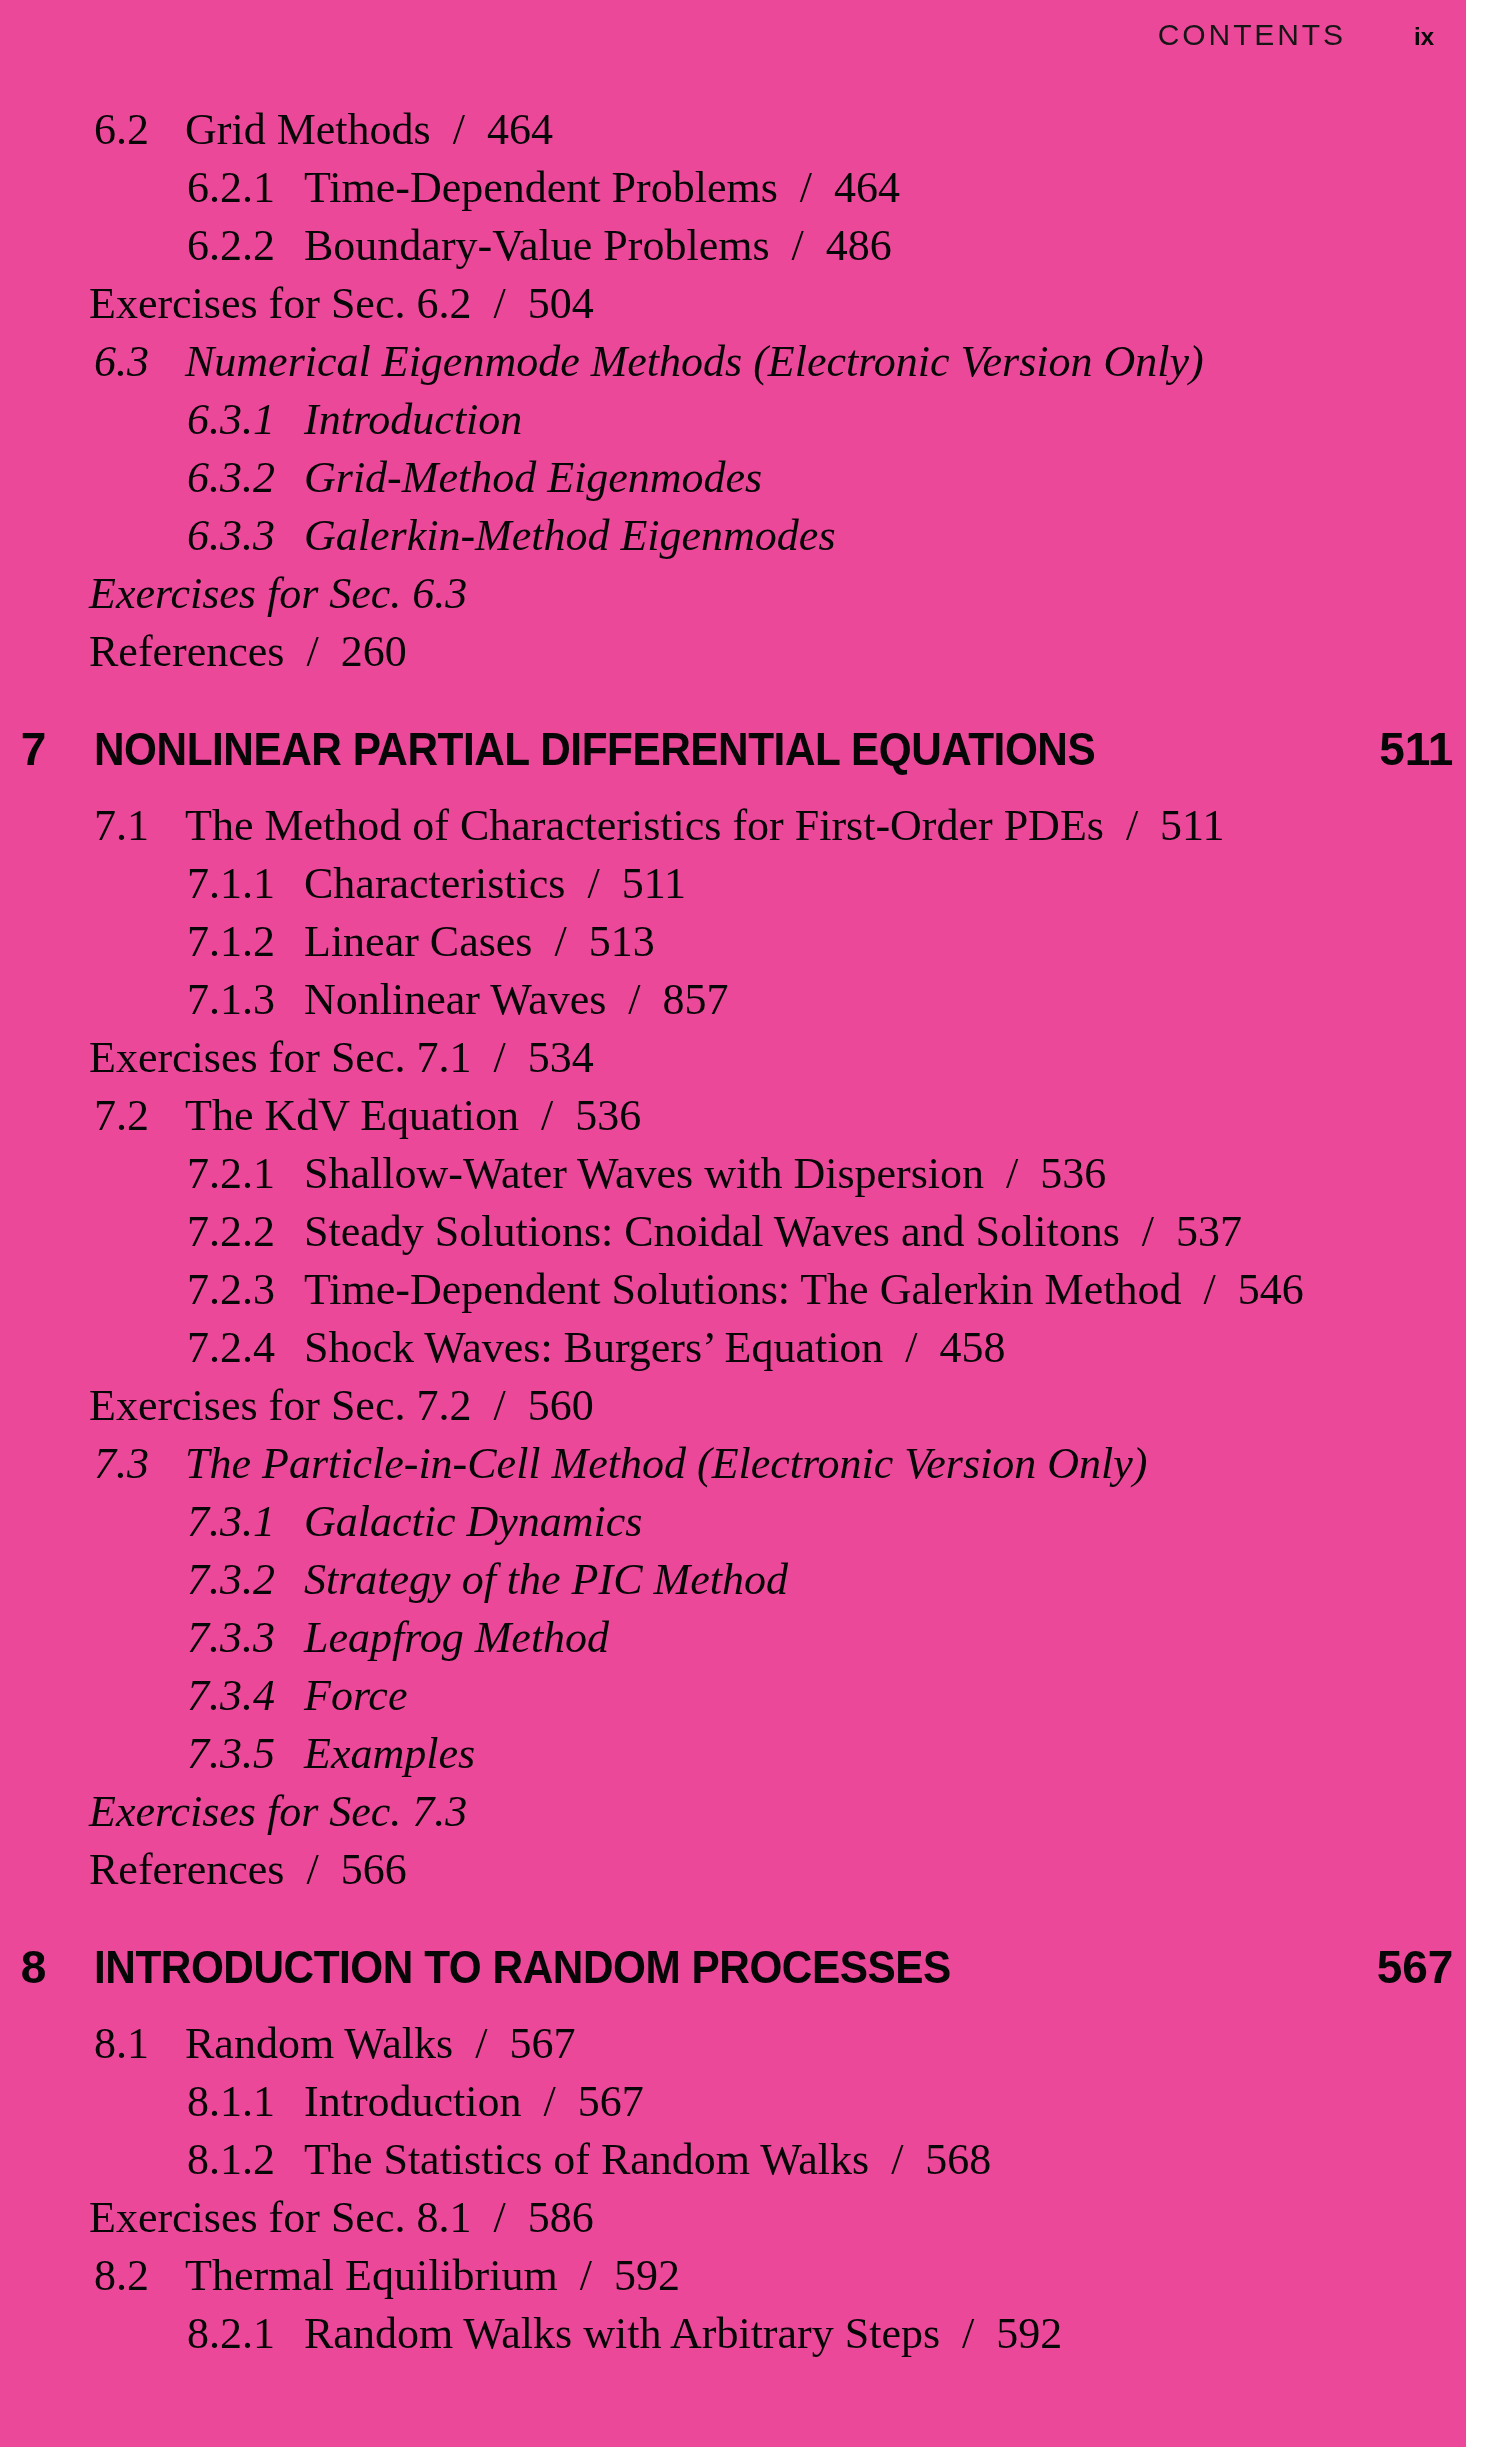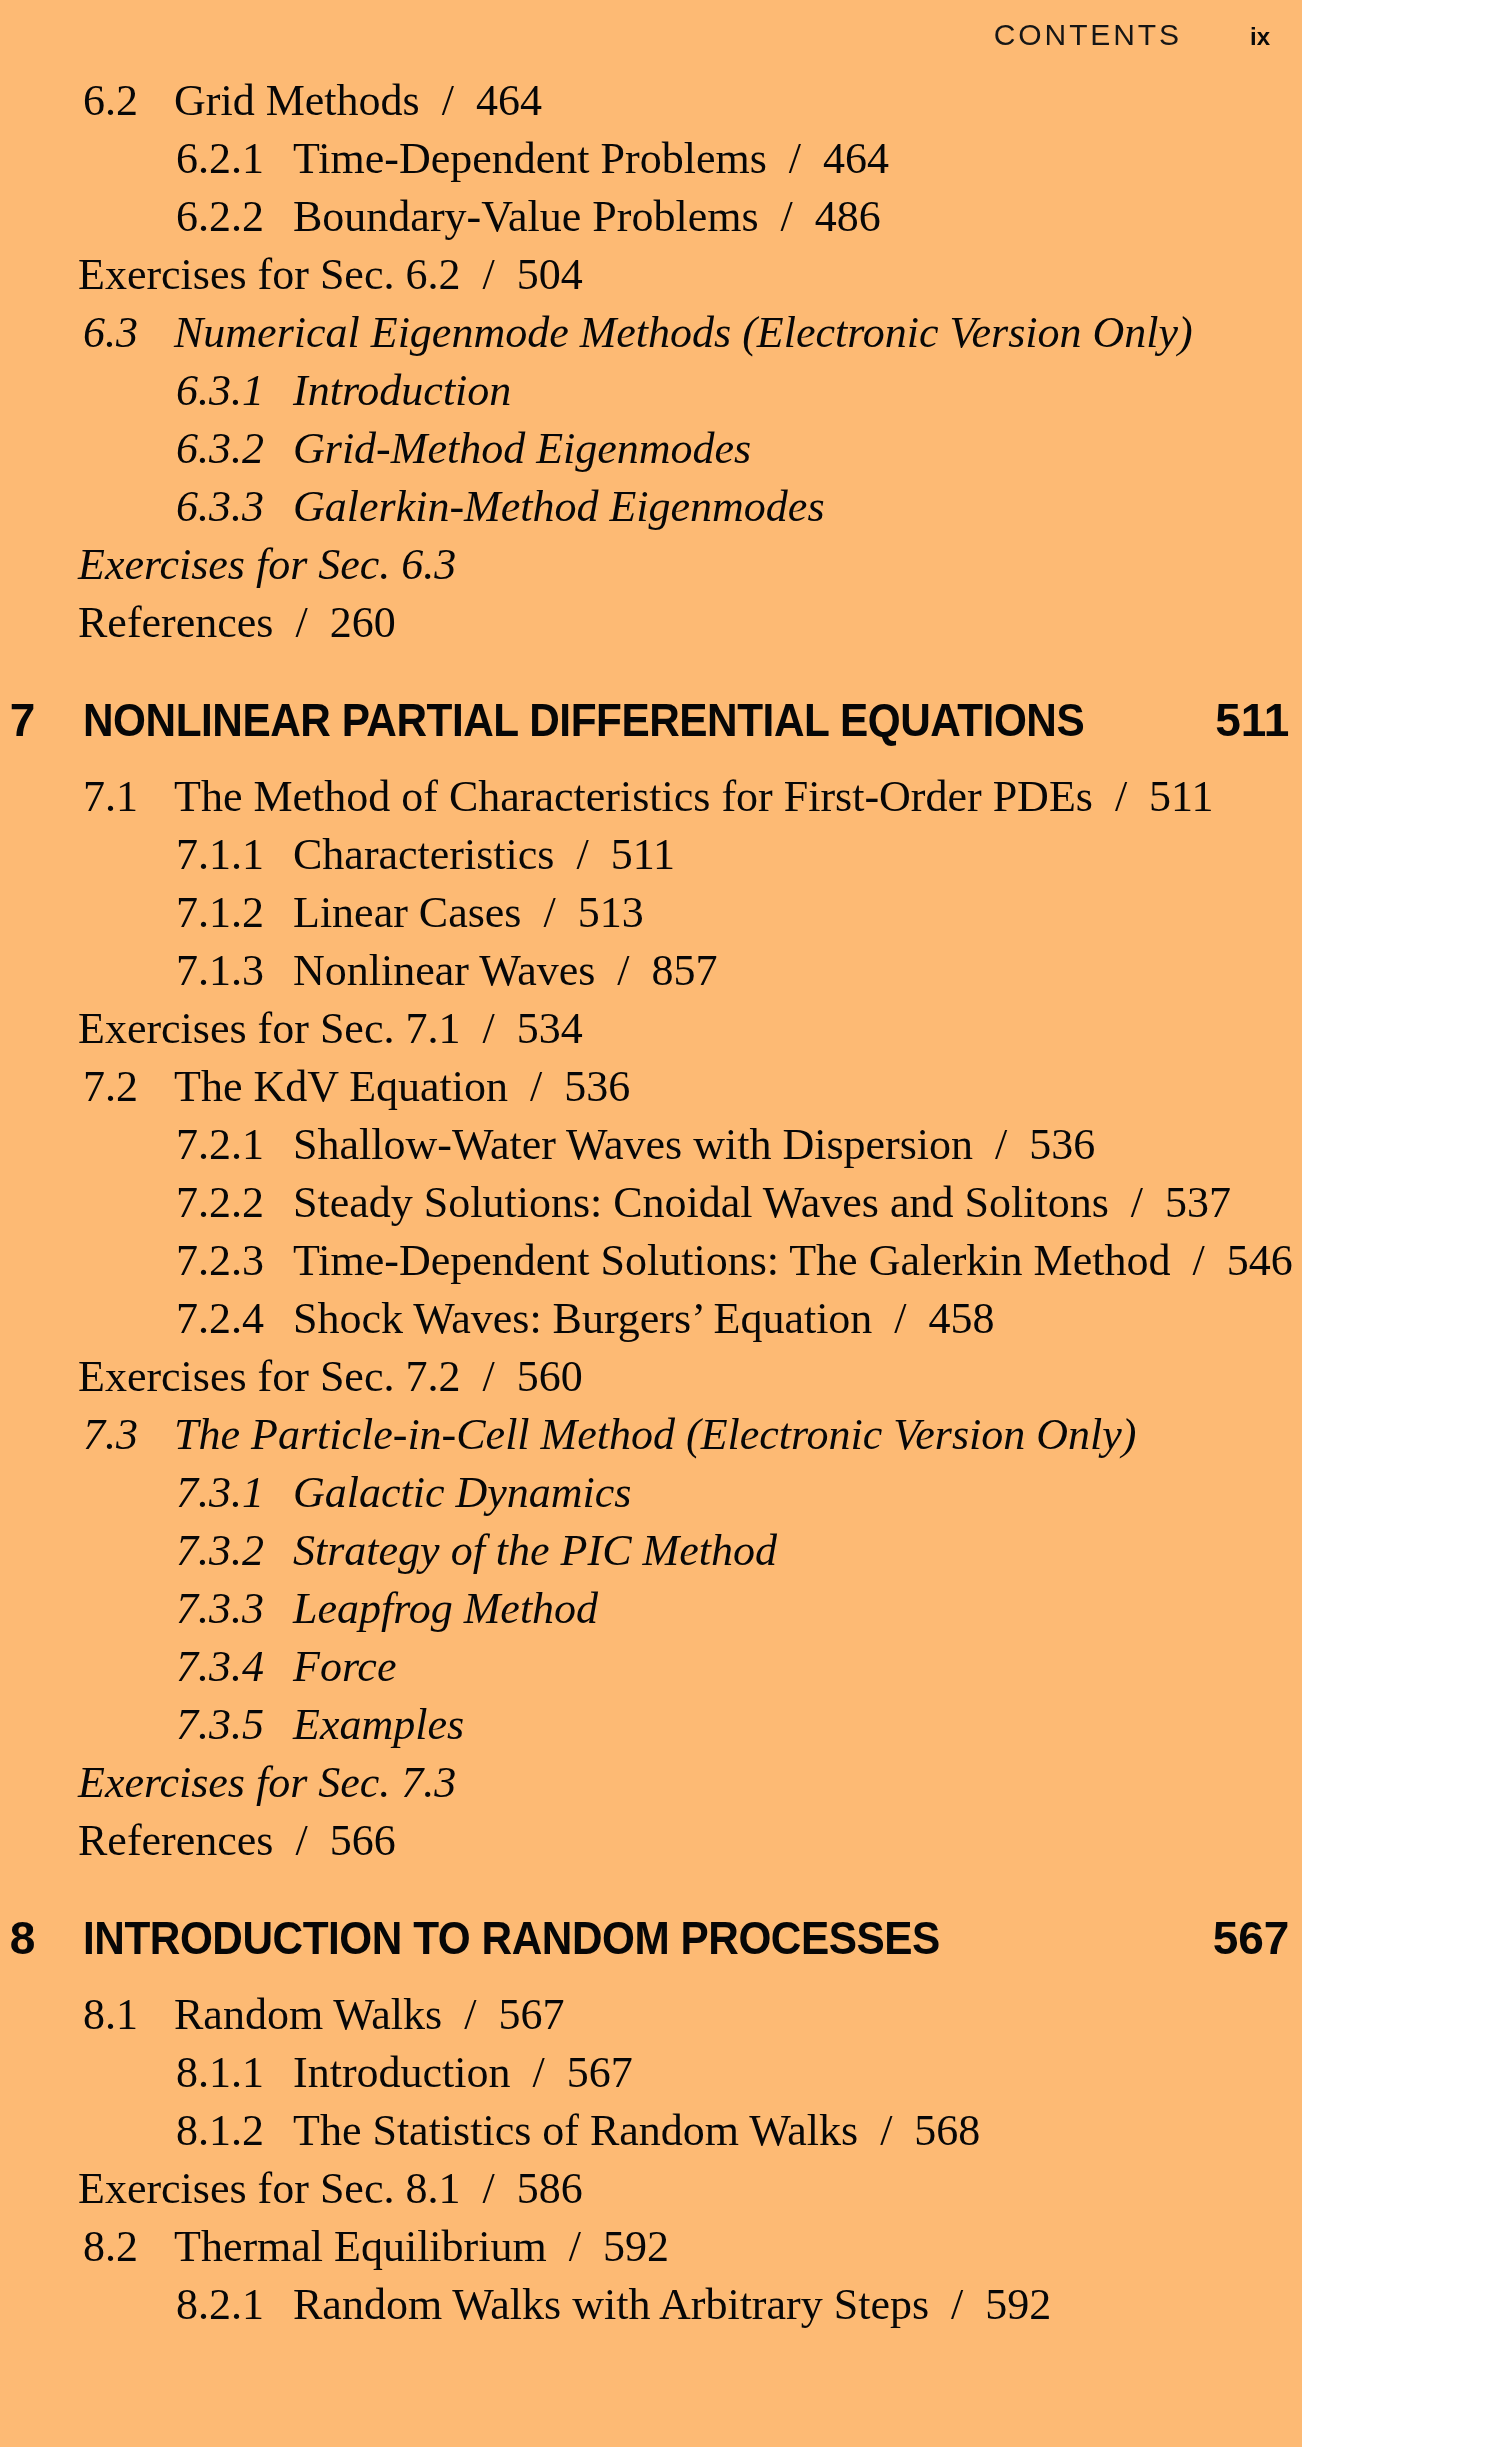--- a/index.html
+++ b/index.html
@@ -1,20 +1,20 @@
 <!DOCTYPE html>
 <html><head>
 <meta charset="utf-8">
 <style>
   html, body { margin: 0; padding: 0; background: #ffffff; }
   .page {
     position: relative;
-    width: 1302px;
+    width: 1466px;
     height: 2447px;
-    background: #fdba74;
+    background: #ec4899;
     color: #0a0a0a;
     overflow: hidden;
   }
   
   .running-head {
     display: flex;
     justify-content: flex-end;
     align-items: baseline;
     padding: 17.5px 32px 0 0;
     font-family: "Liberation Sans", sans-serif;
@@ -24,21 +24,22 @@
     letter-spacing: 2.9px;
     color: #161616;
   }
   .running-head .head-page {
     font-size: 24px;
     font-weight: 700;
     margin-left: 68px;
   }
   
   .toc {
-    margin-top: 20px;
+    margin-top: 49px;
+    padding-left: 11px;
   }
   .row {
     height: 58px;
     line-height: 58px;
     font-family: "Liberation Serif", serif;
     font-size: 44px;
     white-space: nowrap;
     color: #070707;
   }
   .row.italic { font-style: italic; }

